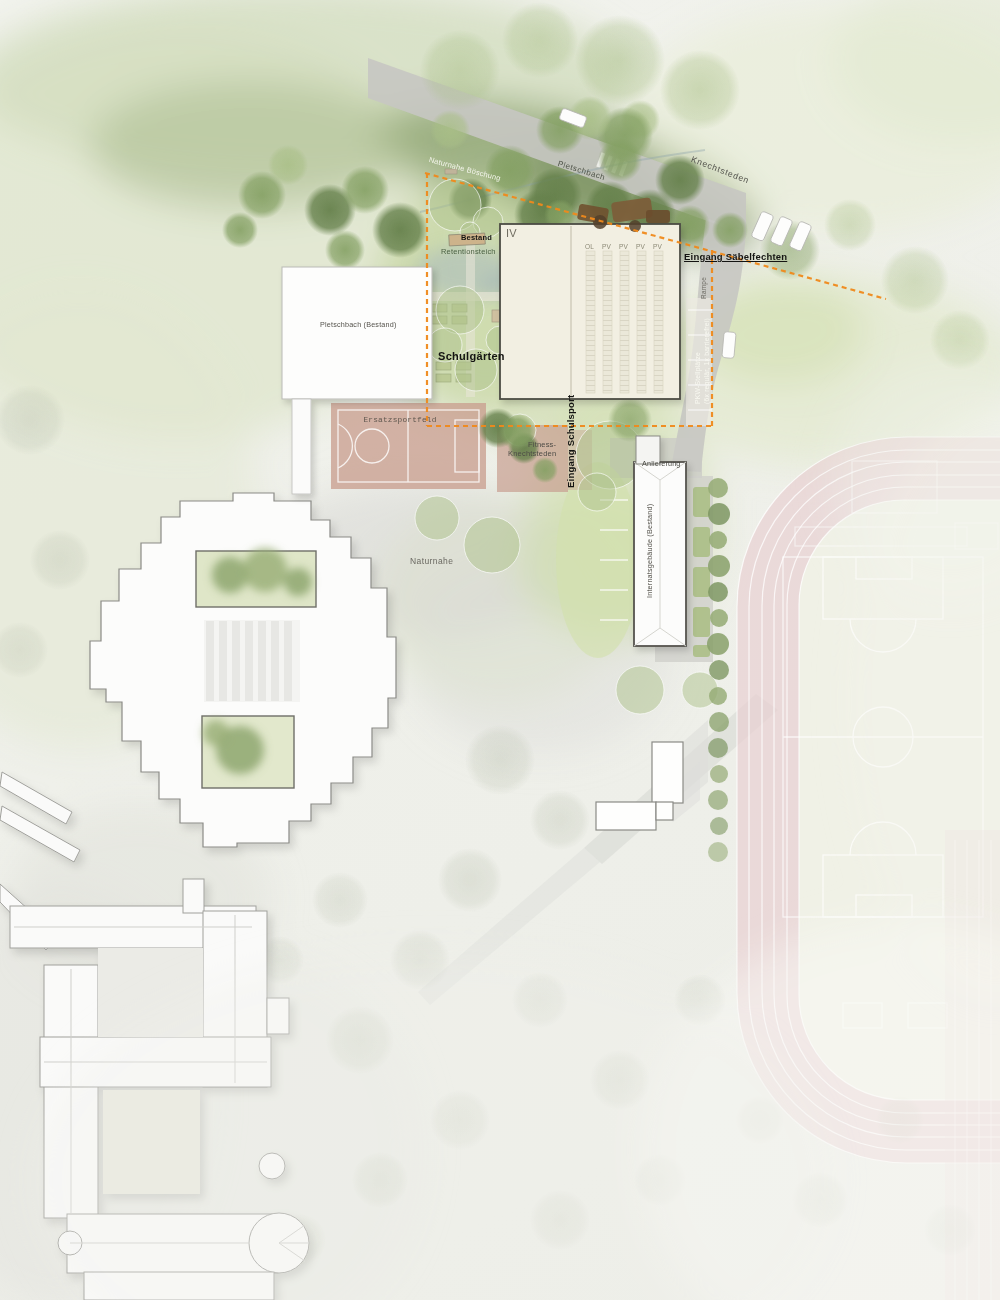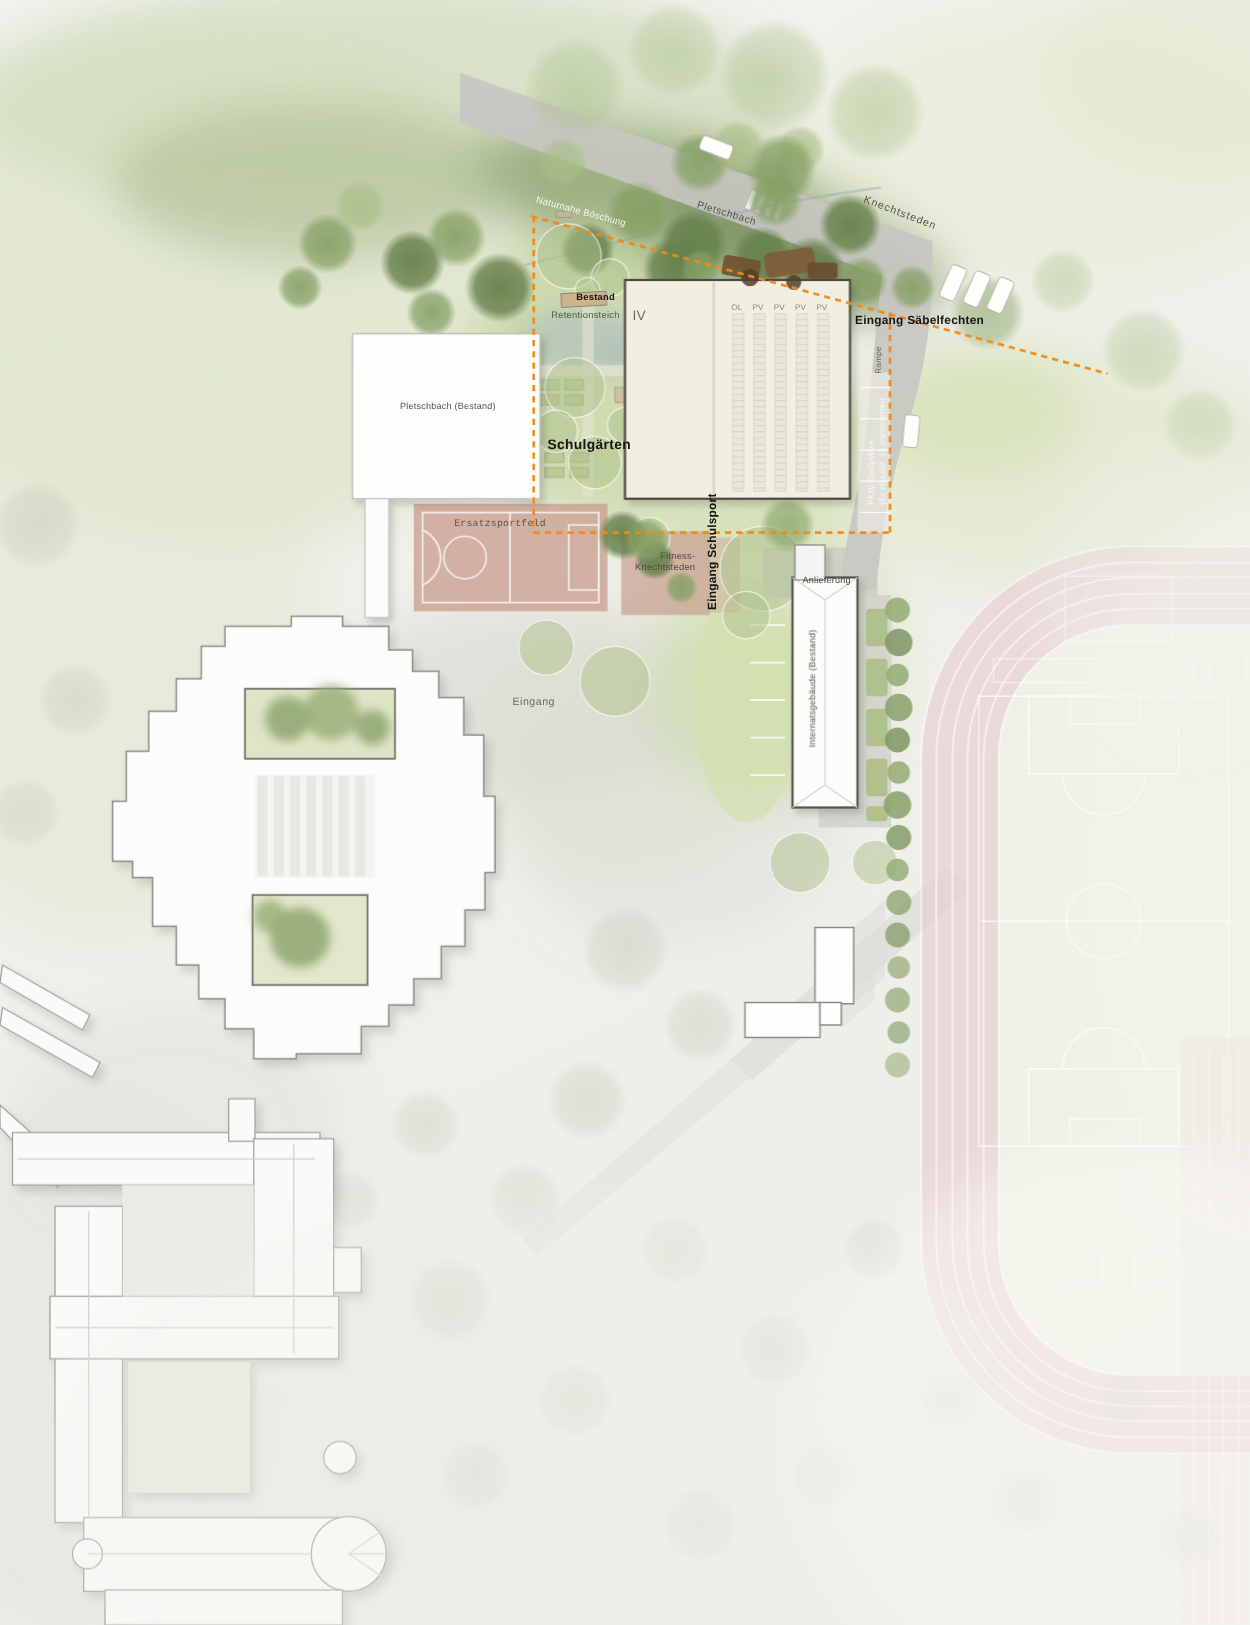--- a/index.html
+++ b/index.html
@@ -449,29 +449,29 @@
   <div class="lbl rot" style="left:693px;top:155px;font-size:8.5px;color:#52524c;letter-spacing:.8px;transform:rotate(21deg);">Knechtsteden</div>
 
   <div class="lbl bold" style="left:461px;top:234px;font-size:7.5px;">Bestand</div>
 
   <div class="lbl green-t" style="left:441px;top:248px;font-size:7.5px;">Retentionsteich</div>
 
   <div class="lbl bold" style="left:438px;top:350px;font-size:11px;letter-spacing:.3px;">Schulgärten</div>
 
   <div class="lbl muted center" style="left:320px;top:321px;width:76px;font-size:7.2px;">Pletschbach (Bestand)</div>
 
-  <div class="lbl" style="left:506px;top:227px;font-size:11px;color:#6f6c60;margin-top:20px;">IV</div>
+  <div class="lbl" style="left:506px;top:227px;font-size:11px;color:#6f6c60;">IV</div>
 
   <div class="lbl tiny" style="left:585px;top:243px;color:#8b8875;">OL</div>
   <div class="lbl tiny" style="left:602px;top:243px;color:#8b8875;">PV</div>
   <div class="lbl tiny" style="left:619px;top:243px;color:#8b8875;">PV</div>
   <div class="lbl tiny" style="left:636px;top:243px;color:#8b8875;">PV</div>
   <div class="lbl tiny" style="left:653px;top:243px;color:#8b8875;">PV</div>
 
-  <div class="lbl bold" style="left:684px;top:252px;font-size:9.5px;">Eingang Säbelfechten</div>
+  <div class="lbl bold" style="left:684px;top:252px;font-size:9.5px;text-decoration:underline;">Eingang Säbelfechten</div>
 
   <div class="lbl rot" style="left:700px;top:299px;font-size:6.5px;color:#6c6a62;transform:rotate(-90deg);">Rampe</div>
 
   <div class="lbl white rot" style="left:693px;top:404px;font-size:6.8px;line-height:9px;transform:rotate(-90deg);">
     <div>PKW-Stellplätze</div>
     <div>(6x regulär, 1x barrierefrei)</div>
   </div>
 
   <div class="lbl center" style="left:345px;top:416px;width:110px;font-size:7.8px;color:#5f574e;font-family:Liberation Mono, monospace;">Ersatzsportfeld</div>
 
@@ -479,14 +479,14 @@
     <div>Fitness-</div>
     <div>Knechtsteden</div>
   </div>
 
   <div class="lbl bold rot" style="left:566px;top:488px;font-size:9.5px;transform:rotate(-90deg);">Eingang Schulsport</div>
 
   <div class="lbl" style="left:642px;top:460px;font-size:7.2px;color:#474740;">Anlieferung</div>
 
   <div class="lbl rot muted" style="left:646px;top:598px;font-size:7.2px;transform:rotate(-90deg);">Internatsgebäude (Bestand)</div>
 
-  <div class="lbl" style="left:410px;top:557px;font-size:8.5px;color:#6b6962;letter-spacing:.4px;">Eingang</div>
+  <div class="lbl" style="left:410px;top:557px;font-size:8.5px;color:#6b6962;letter-spacing:.4px;">Naturnahe</div>
 </div>
 
 </body></html>

